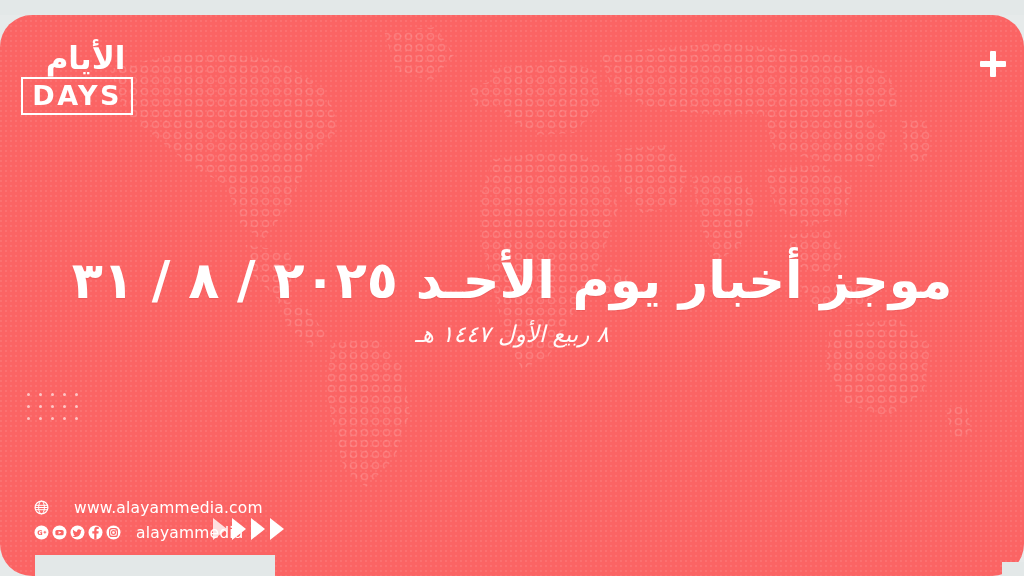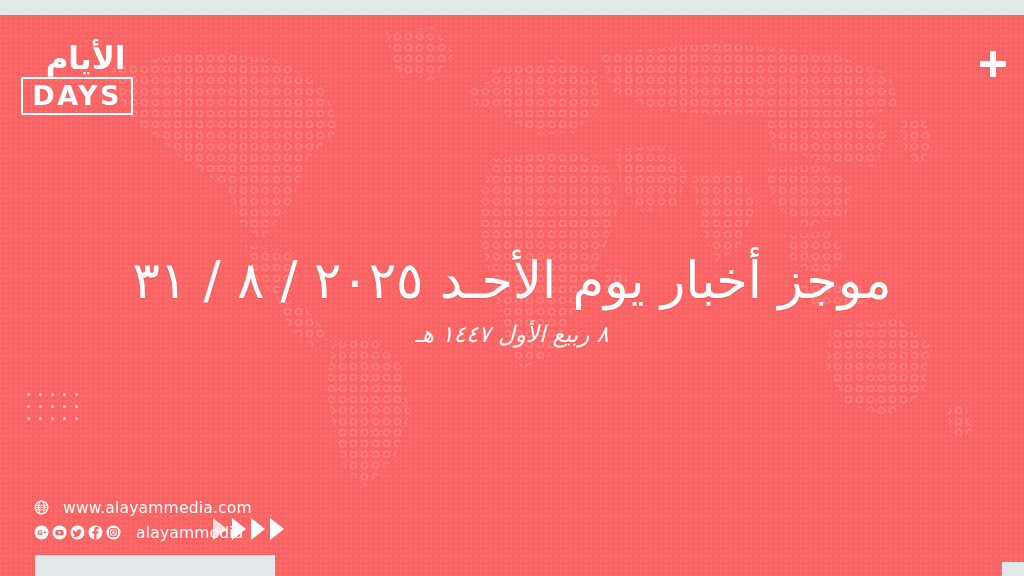--- a/index.html
+++ b/index.html
@@ -40,20 +40,21 @@
     background: #e3e8e8;
   }
 
   
   .card {
     position: absolute;
     left: 0; top: 15px;
     width: 1024px; height: 561px;
     background: #fb6464;
     overflow: hidden;
+    border-radius: 32px;
   }
 
   
   .weave {
     position: absolute;
     inset: 0;
     background-image:
       radial-gradient(circle at 1px 1px, rgba(255,255,255,0.085) 0.9px, transparent 1.1px);
     background-size: 5px 5px;
     pointer-events: none;
@@ -143,21 +144,21 @@
     position: absolute;
     left: 0;
     top: 236px;
     width: 1024px;
     text-align: center;
     direction: rtl;
   }
   .headline {
     color: #ffffff;
     font-size: 51px;
-    font-weight: normal;
+    font-weight: bold;
     line-height: 1.18;
     letter-spacing: 0px;
     white-space: nowrap;
     text-shadow: 0 1px 1px rgba(180,40,40,0.18);
   }
   .subheadline {
     margin-top: 10px;
     color: #ffffff;
     font-size: 23px;
     font-weight: normal;
@@ -171,21 +172,21 @@
   .footer {
     position: absolute;
     left: 34px;
     bottom: 33px;
     direction: ltr;
     color: #ffffff;
   }
   .footer-row {
     display: flex;
     align-items: center;
-    gap: 14px;
+    gap: 25px;
     height: 21px;
   }
   .footer-row + .footer-row { margin-top: 4px; }
   .footer-text {
     font-size: 15.5px;
     letter-spacing: 0.2px;
     color: #ffffff;
     white-space: nowrap;
   }
   .ic {

